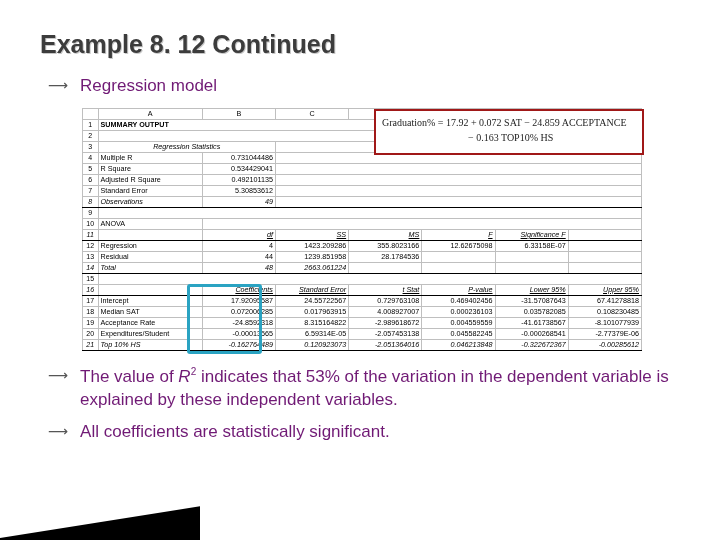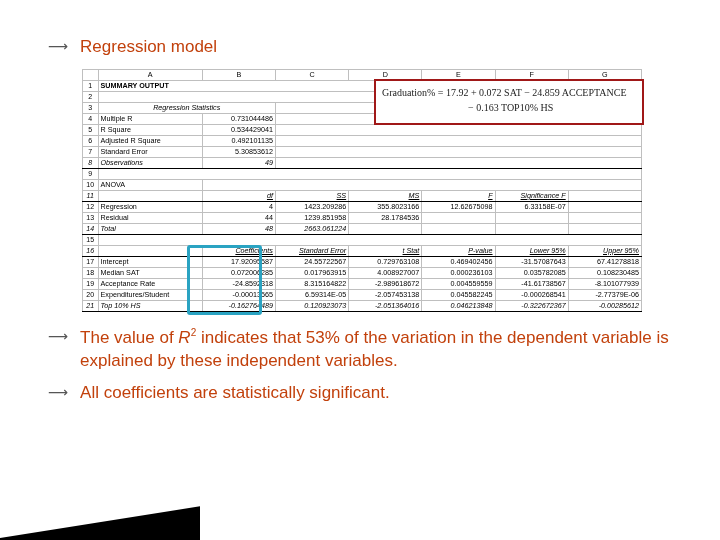--- a/index.html
+++ b/index.html
@@ -8,21 +8,21 @@
     width: 720px; height: 540px; position: relative; background: #fff;
     padding: 30px 40px 20px 40px;
   }
   .title {
     font-size: 25px; font-weight: bold; color: #3c3c3c;
     text-shadow: 1px 1px 0 #c8c8c8;
     margin-bottom: 16px;
   }
   .bullet-row { display: flex; align-items: flex-start; margin: 6px 0 10px 8px; }
   .bullet-glyph { font-size: 14px; color: #555; margin-right: 12px; margin-top: 2px; flex-shrink:0;}
-  .bullet-text { font-size: 17px; color: #c2410c; line-height: 1.35; }
+  .bullet-text { font-size: 17px; color: #701a75; line-height: 1.35; }
   .bullet-text sup { font-size: 10px; }
   .figure-wrap { margin: 6px 0 14px 42px; width: 560px; position: relative; }
   .sheet {
     font-size: 7.2px; border-collapse: collapse; background: #fff;
     width: 100%; table-layout: fixed;
   }
   .sheet th, .sheet td {
     border: 1px solid #bfbfbf;
     padding: 0 2px;
     height: 10px; line-height: 10px;
@@ -35,21 +35,21 @@
   .sheet th.rownum { width: 12px; text-align: center; }
   .sheet td.rownum { text-align: center; background: #fff; font-size:7px; }
   .sheet td.left { text-align: left; margin-left: 15px; }
   .sheet td.center { text-align: right; font-style: italic; text-decoration: underline; }
   .sheet td.bold-left { text-align: left; font-weight: bold; }
   .sheet td.statshdr { font-style: italic; text-align: center; }
   .sec-top td { border-top: 1.4px solid #000; }
   .sec-bot td { border-bottom: 1.4px solid #000; font-style: italic; }
   .formula-box {
     position: absolute;
-    right: -2px; top: 10px;
+    right: -2px; top: 1px;
     width: 270px;
     background: #fff;
     border: 2.5px solid #a01818;
     padding: 4px 6px 8px 6px;
     font-family: "Palatino Linotype", Georgia, serif;
     font-size: 10px; color: #222;
     line-height: 1.5;
   }
   .formula-line { white-space: nowrap; }
   .formula-indent { padding-left: 86px; }
@@ -72,20 +72,21 @@
     position: absolute; left: -40px; bottom: -48px;
     width: 260px; height: 44px; background: #585858;
     transform: rotate(-9deg);
   }
 </style>
 </head>
 <body>
 
 <div class="slide">
 
+  <div class="title">Example 8. 12 Continued</div>
 
   <div class="bullet-row">
     <span class="bullet-glyph">⟶</span>
     <span class="bullet-text">Regression model</span>
   </div>
 
   <div class="figure-wrap">
 
     <table class="sheet">
       <colgroup>

